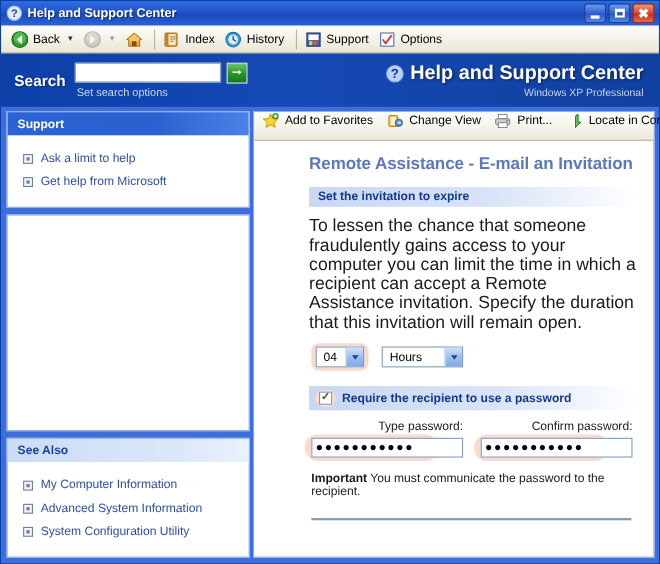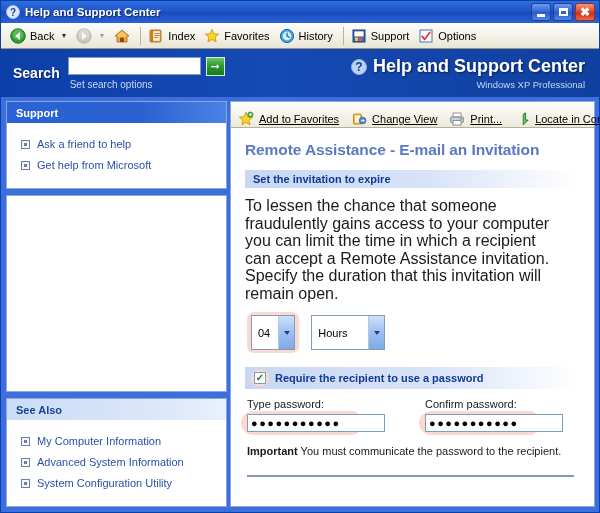--- a/index.html
+++ b/index.html
@@ -174,28 +174,27 @@
   
   .right-pane {
     flex: 1 1 auto; background: #ffffff;
     border: 1px solid #8aa8de;
     display: flex; flex-direction: column; min-width: 0; min-height: 0;
   }
   .content-toolbar {
     flex: 0 0 26px; height: 26px;
     background: linear-gradient(to bottom,#fdfdfb 0%,#f4f2e7 60%,#eceadb 100%);
     border-bottom: 1px solid #b6b096;
-    display: flex; align-items: flex-end;
+    display: flex; align-items: flex-start;
     padding-left: 7px; gap: 12px;
     font-size: 11px;
-    text-decoration: underline;
   }
   .ct-item { display: flex; align-items: center; gap: 5px; cursor: pointer; white-space: nowrap; }
 
-  .content { flex: 1 1 auto; padding: 13px 16px 0 14px; overflow: hidden; position: relative; }
+  .content { flex: 1 1 auto; padding: 13px 16px 0 14px; overflow: hidden; position: relative; margin-left: 36px; }
   .page-title {
     color: #5c78c0; font-size: 15.5px; font-weight: bold;
     margin: 0 0 11px 0; letter-spacing: -0.1px;
   }
   .section-head {
     background: linear-gradient(to right,#c8d7f2 0%,#d8e3f8 55%,#ffffff 100%);
     color: #123a92; font-size: 11px; font-weight: bold;
     padding: 3px 0 3px 8px;
     margin: 0 0 9px 0;
   }
@@ -211,21 +210,21 @@
   
   .hl {
     background: #fbd9cf; border-radius: 9px;
     padding: 4px 8px; display: inline-flex; align-items: center;
   }
   .hl.sq { border-radius: 7px; padding: 3px 4px; }
 
   .xp-select {
     display: inline-flex; align-items: stretch;
     border: 1px solid #7f9db9; background: #fff;
-    height: 35px; font-size: 11px;
+    height: 19px; font-size: 11px;
   }
   .xp-select .val {
     padding: 0 8px 0 6px; display: flex; align-items: center;
     color: #000; min-width: 24px;
   }
   .xp-select.wide .val { min-width: 56px; }
   .xp-select .arrow {
     width: 16px; flex: 0 0 16px;
     background: linear-gradient(to bottom,#f6f8fc 0%,#dfe7f5 50%,#c9d6ee 100%);
     border-left: 1px solid #b7c6dd;
@@ -236,21 +235,21 @@
   }
   .caret { width: 0; height: 0; border-left: 3.5px solid transparent; border-right: 3.5px solid transparent; border-top: 4px solid #27427a; }
 
   .checkbox {
     width: 12px; height: 12px; flex: 0 0 12px;
     border: 1px solid #7f9db9; background: #fff;
     display: flex; align-items: center; justify-content: center;
   }
   .check-mark { color: #2d6b1f; font-size: 10px; line-height: 1; font-weight: bold; }
 
-  .pw-row { display: flex; gap: 40px; margin: 6px 0 0 2px; }
+  .pw-row { display: flex; gap: 16px; margin: 6px 0 0 2px; text-align: right; }
   .pw-group { display: flex; flex-direction: column; }
   .pw-label { font-size: 11px; color: #1a1a1a; margin-bottom: 4px; }
   .pw-field-wrap { position: relative; display: inline-block; }
   .pw-input {
     width: 138px; height: 18px;
     border: 1px solid #7f9db9; background: #fff;
     font-size: 11px; padding: 0 3px;
     display: flex; align-items: center;
     letter-spacing: 1.5px; color: #000;
     font-family: "Liberation Sans", sans-serif;
@@ -327,26 +326,20 @@
         <rect x="2" y="2" width="11" height="12" rx="1" fill="#e8a33d" stroke="#9c6312" stroke-width=".8"></rect>
         <rect x="3.4" y="3.2" width="8.2" height="9.6" fill="#fdf0d6"></rect>
         <rect x="2" y="2" width="3.2" height="12" fill="#c9801f"></rect>
         <rect x="6.4" y="5" width="5" height=".9" fill="#9c7a3d"></rect>
         <rect x="6.4" y="7" width="5" height=".9" fill="#9c7a3d"></rect>
         <rect x="6.4" y="9" width="3.4" height=".9" fill="#9c7a3d"></rect>
       </svg>
       <span class="tb-label">Index</span>
     </div>
 
-    <div class="tb-item">
-      <svg class="ico" viewBox="0 0 16 16">
-        <path d="M8 1.4 L9.9 5.8 L14.6 6.2 L11 9.3 L12.1 13.9 L8 11.4 L3.9 13.9 L5 9.3 L1.4 6.2 L6.1 5.8 Z" fill="#ffd42a" stroke="#c99a05" stroke-width=".9"></path>
-      </svg>
-      <span class="tb-label">Favorites</span>
-    </div>
 
     <div class="tb-item">
       <svg class="ico" viewBox="0 0 16 16">
         <circle cx="8" cy="8" r="6.6" fill="#3aa2dd" stroke="#1b6fa5" stroke-width="1"></circle>
         <circle cx="8" cy="8" r="4.4" fill="#d8f0fb"></circle>
         <path d="M8 5 L8 8 L10.3 9.3" stroke="#15557f" stroke-width="1.2" fill="none" stroke-linecap="round"></path>
       </svg>
       <span class="tb-label">History</span>
     </div>
 
@@ -396,21 +389,21 @@
 
     <div class="left-pane">
 
       <div class="panel panel-support">
         <div class="panel-head">Support</div>
         <div class="panel-body">
           <div class="link-row">
             <span class="bullet">
                 <i></i>
               </span>
-            <span class="link-txt">Ask a friend to help</span>
+            <span class="link-txt">Ask a limit to help</span>
           </div>
           <div class="link-row">
             <span class="bullet">
                 <i></i>
               </span>
             <span class="link-txt">Get help from Microsoft</span>
           </div>
         </div>
       </div>
 

